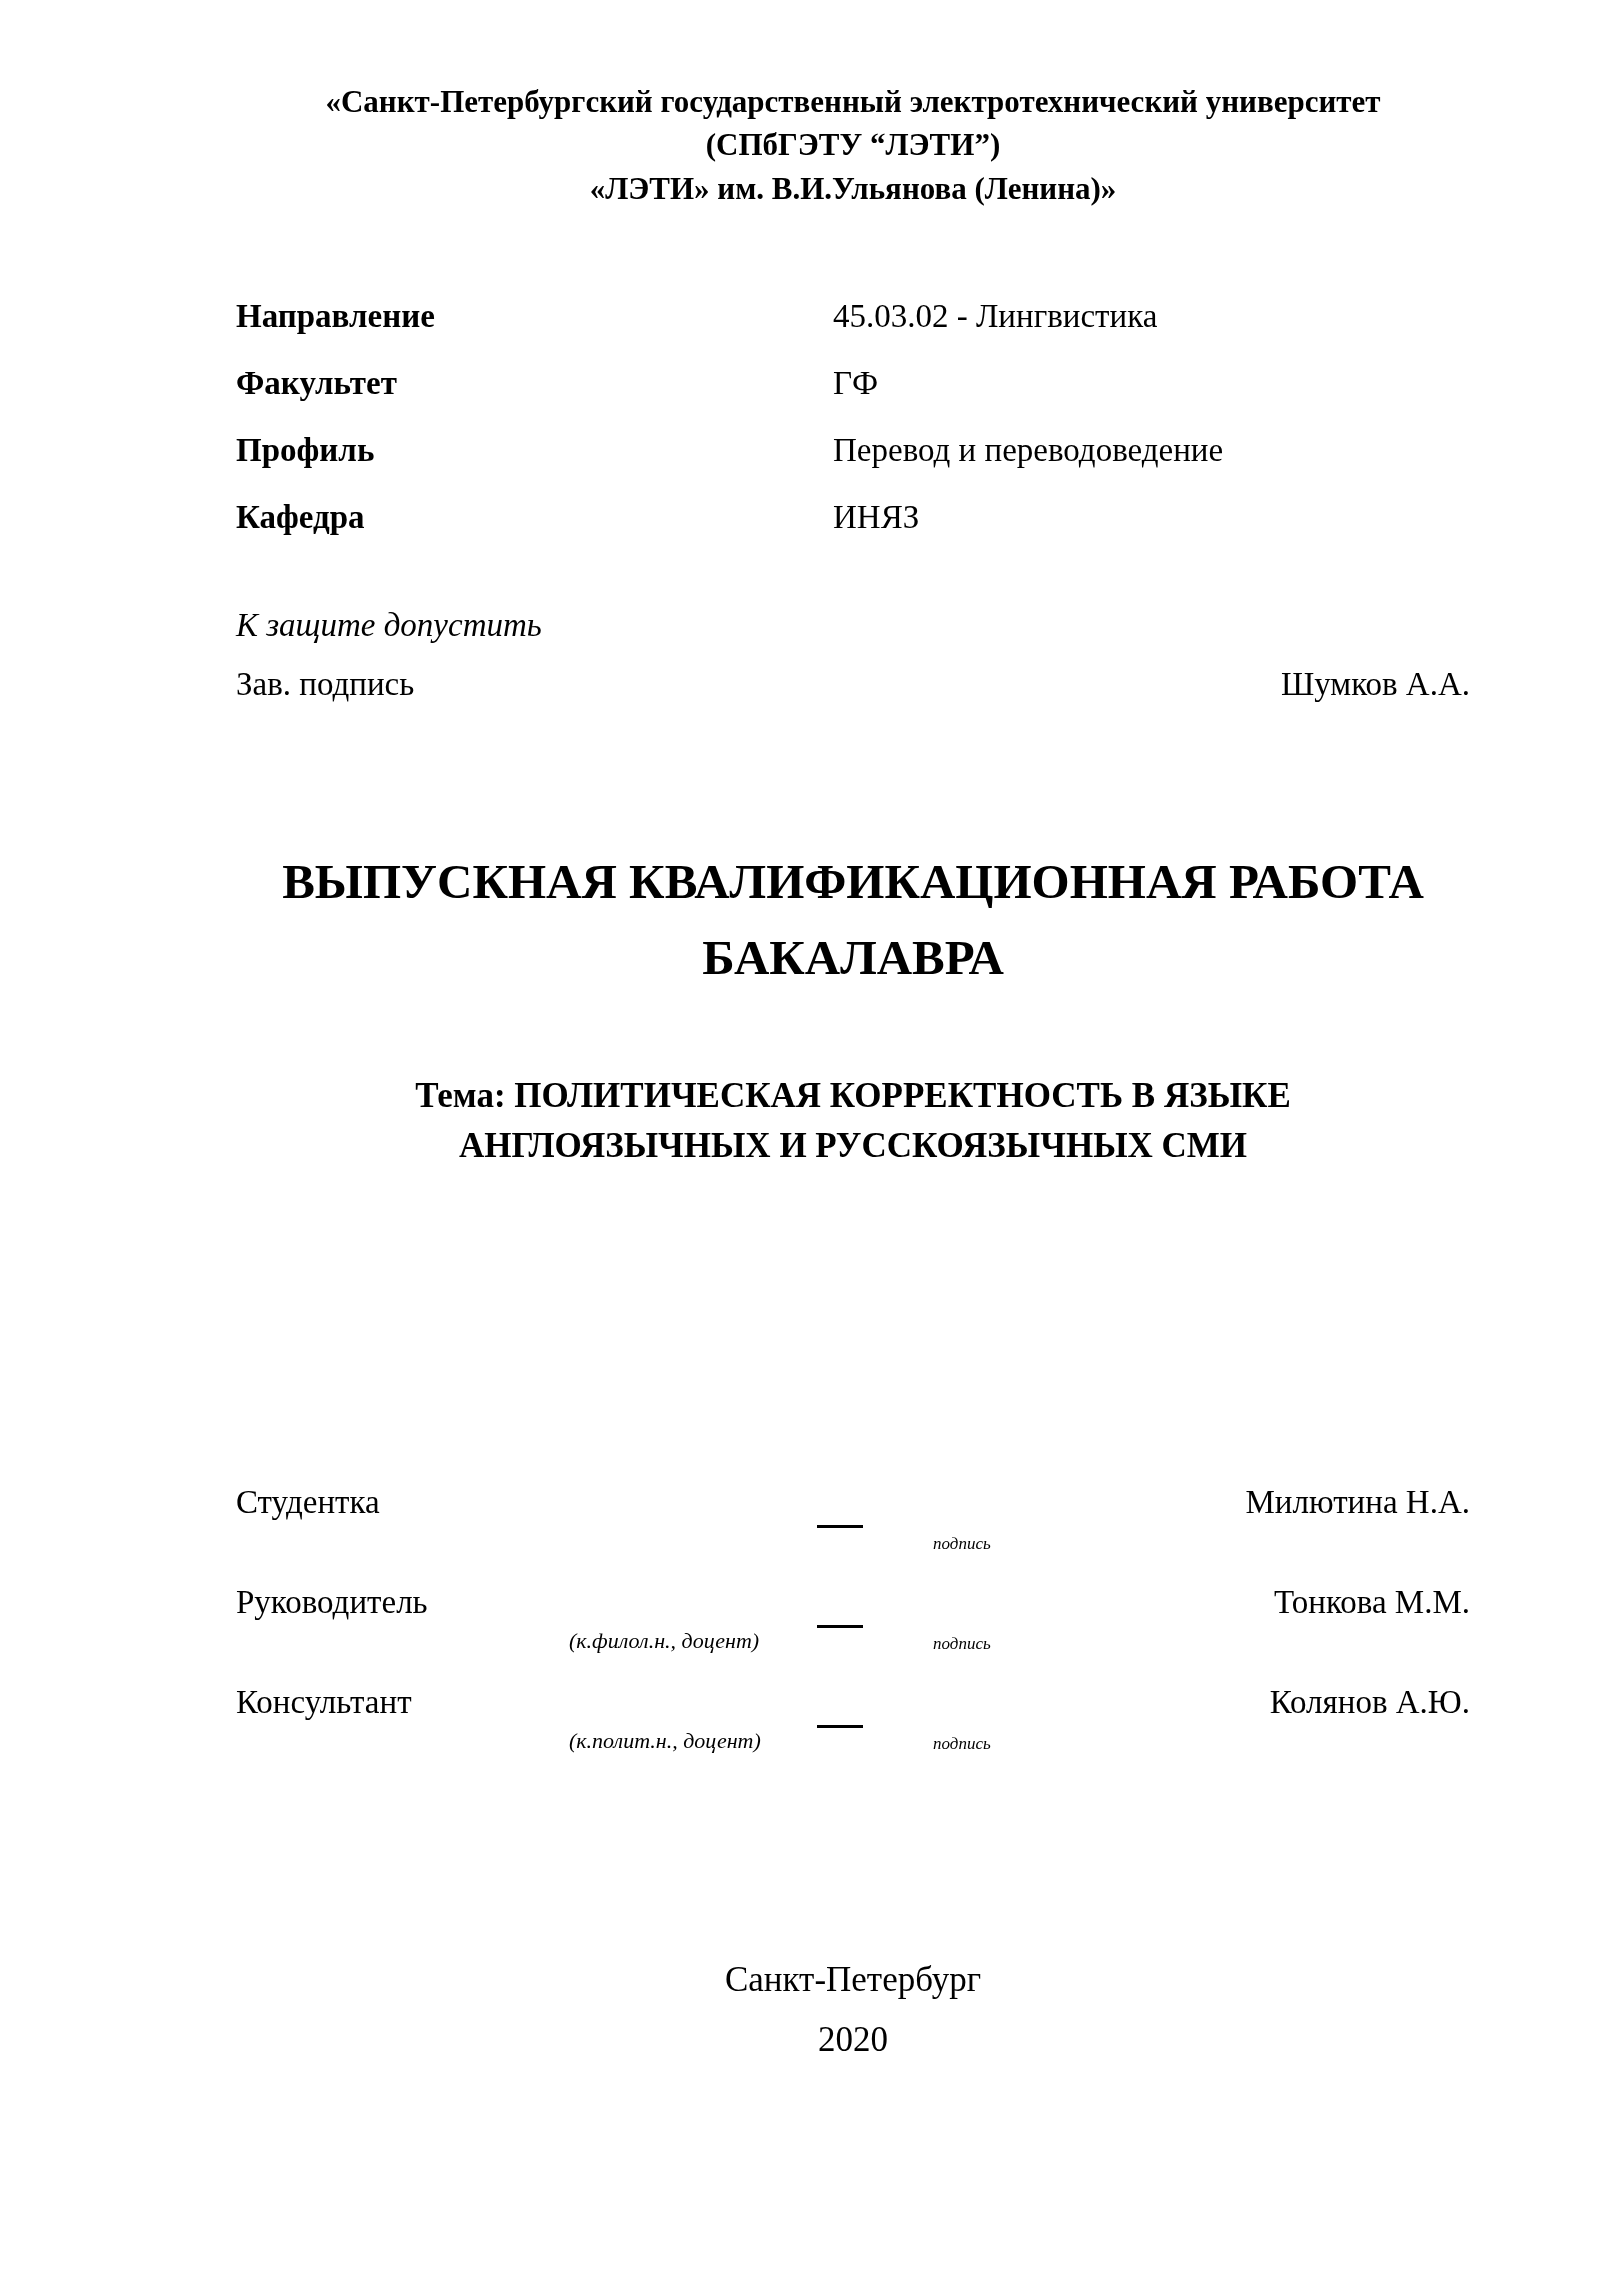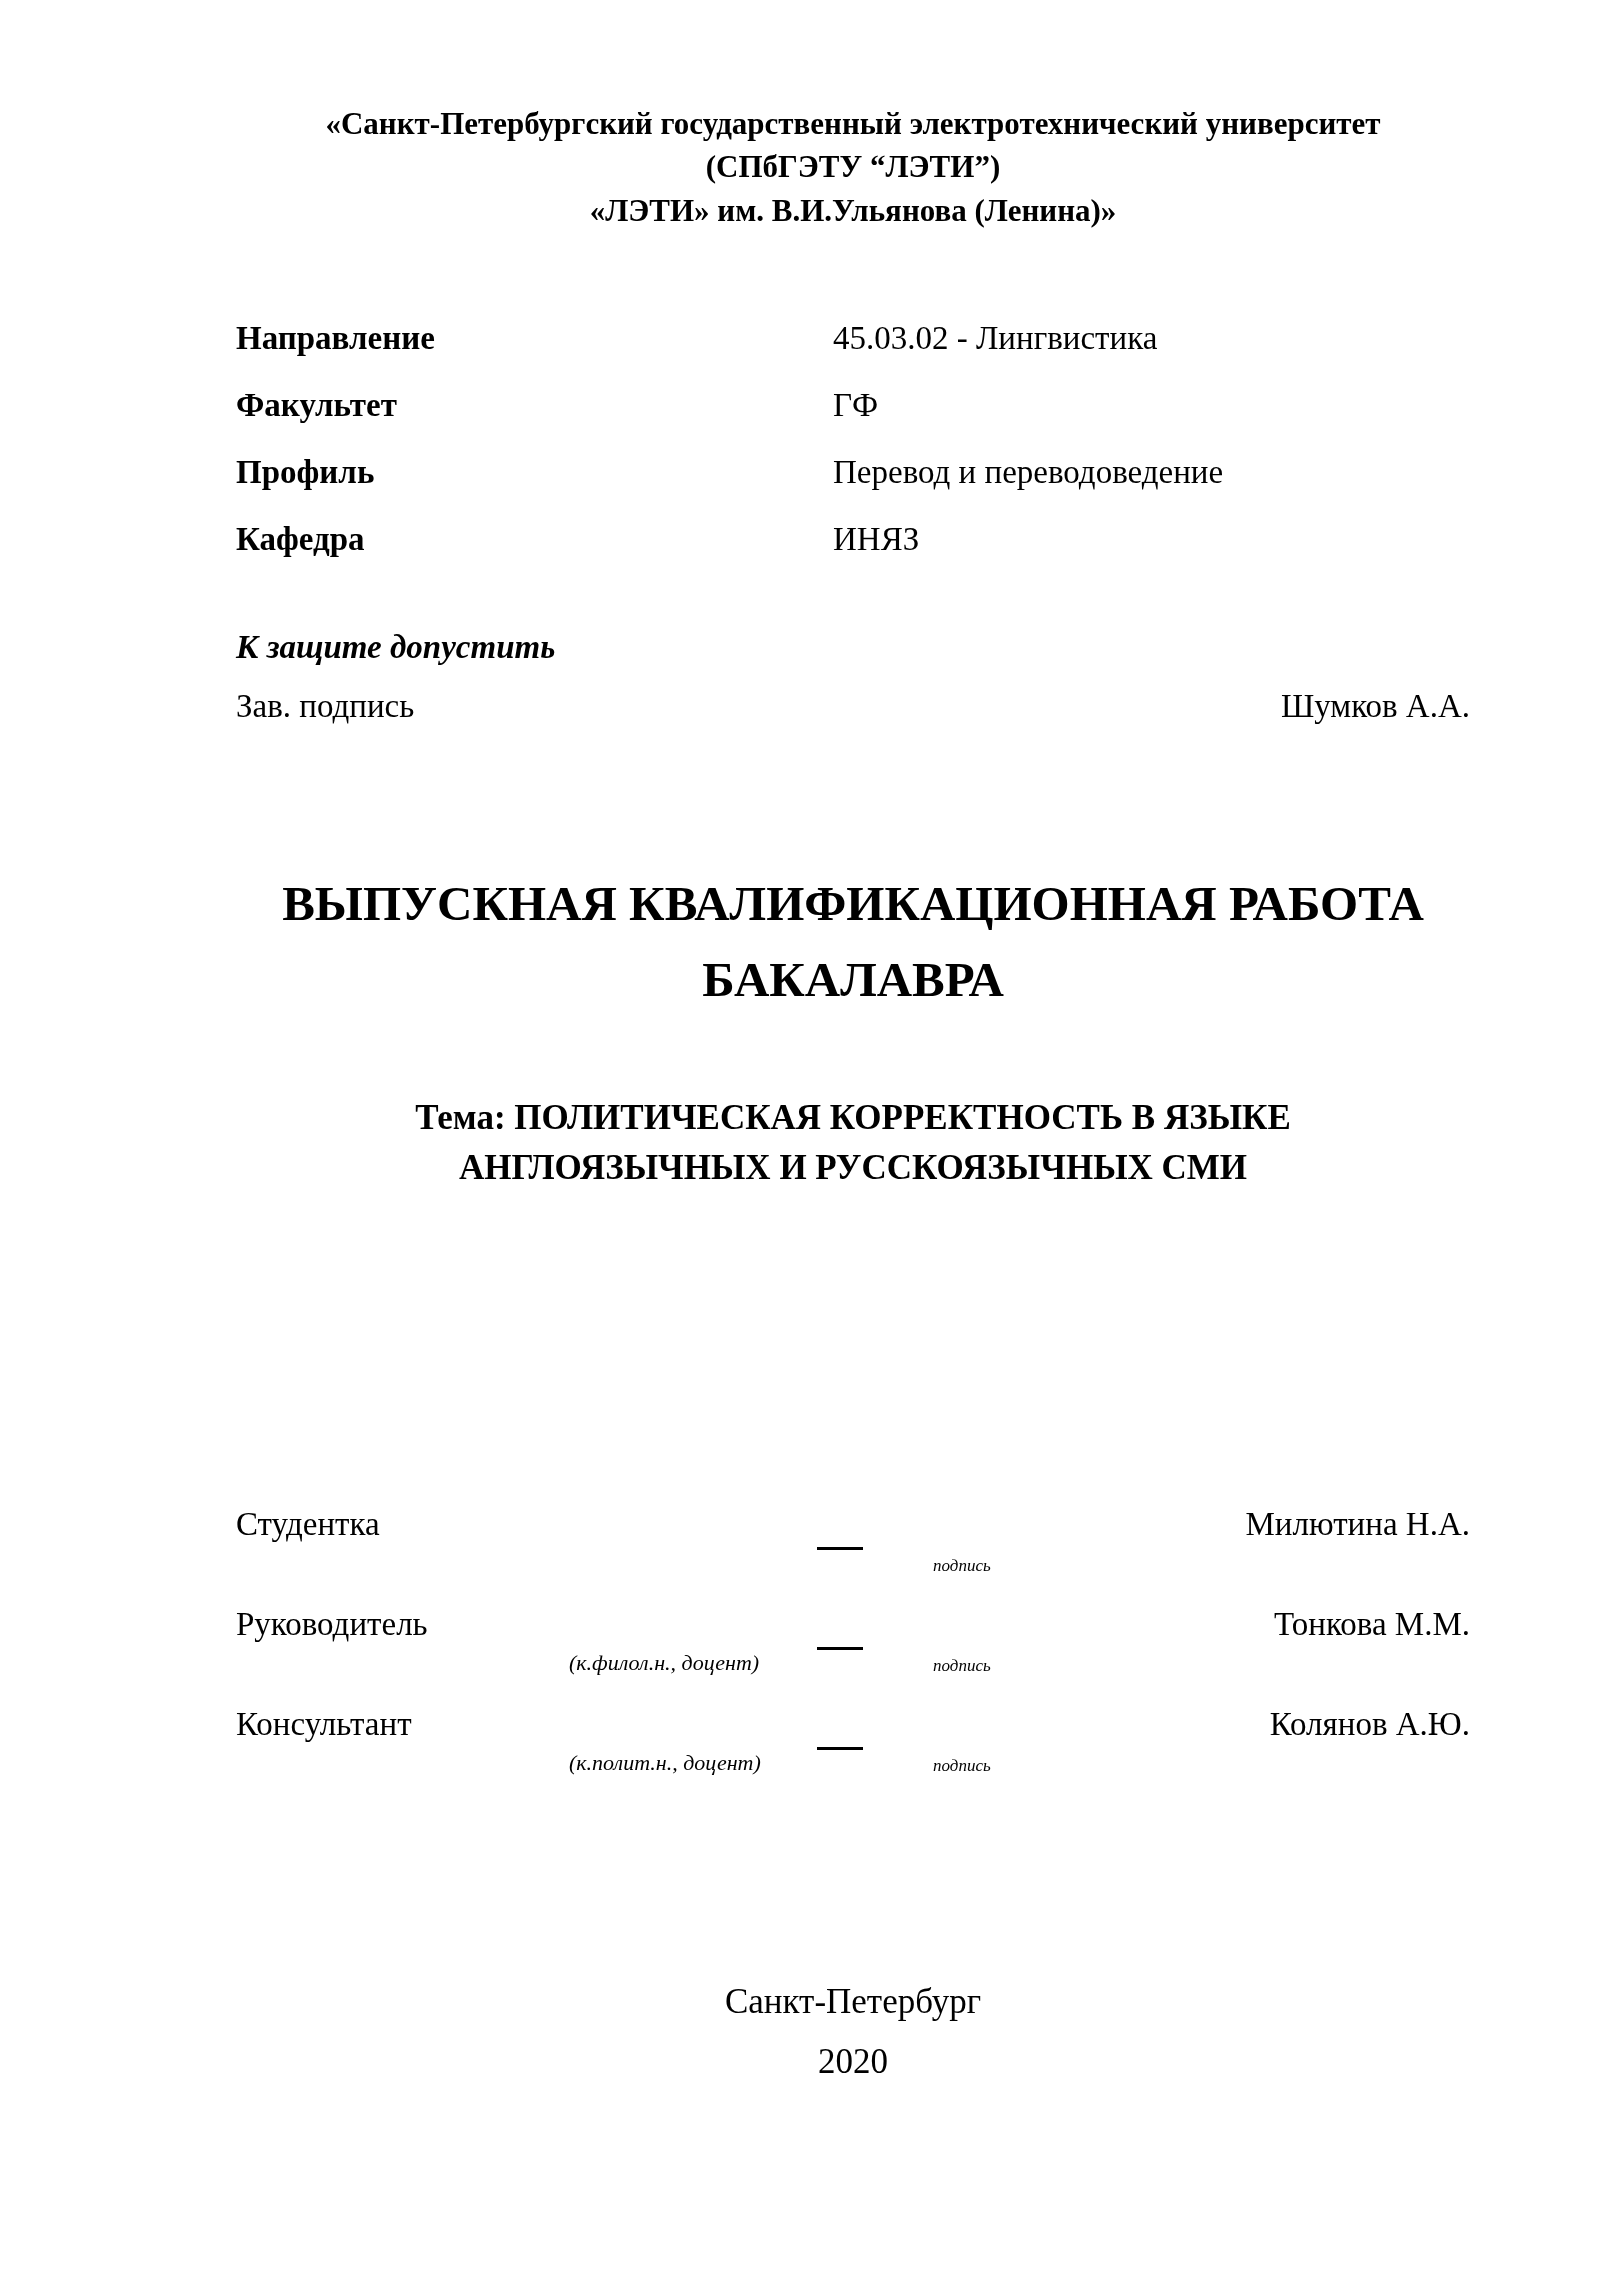--- a/index.html
+++ b/index.html
@@ -6,21 +6,21 @@
   html, body { background: #ffffff; }
   body {
     font-family: "Liberation Serif", "DejaVu Serif", serif;
     color: #000000;
   }
   .page {
     position: relative;
     width: 1623px;
     height: 2295px;
     background: #ffffff;
-    padding: 102px 153px 0 236px;
+    padding: 80px 153px 0 236px;
     overflow: hidden;
   }
 
   
   .doc-header {
     text-align: center;
     font-weight: bold;
     font-size: 31px;
     line-height: 1.4;
     margin-bottom: 88px;
@@ -39,21 +39,20 @@
     flex: 0 0 597px;
   }
   .info-value { }
 
   
   .approval-block { margin-top: 71px; }
   .approval-line {
     font-style: italic;
     font-size: 33px;
     margin-bottom: 22px;
-    font-weight: bold;
   }
   .approval-row {
     display: flex;
     justify-content: space-between;
     font-size: 33px;
   }
 
   
   .main-title {
     margin-top: 141px;

